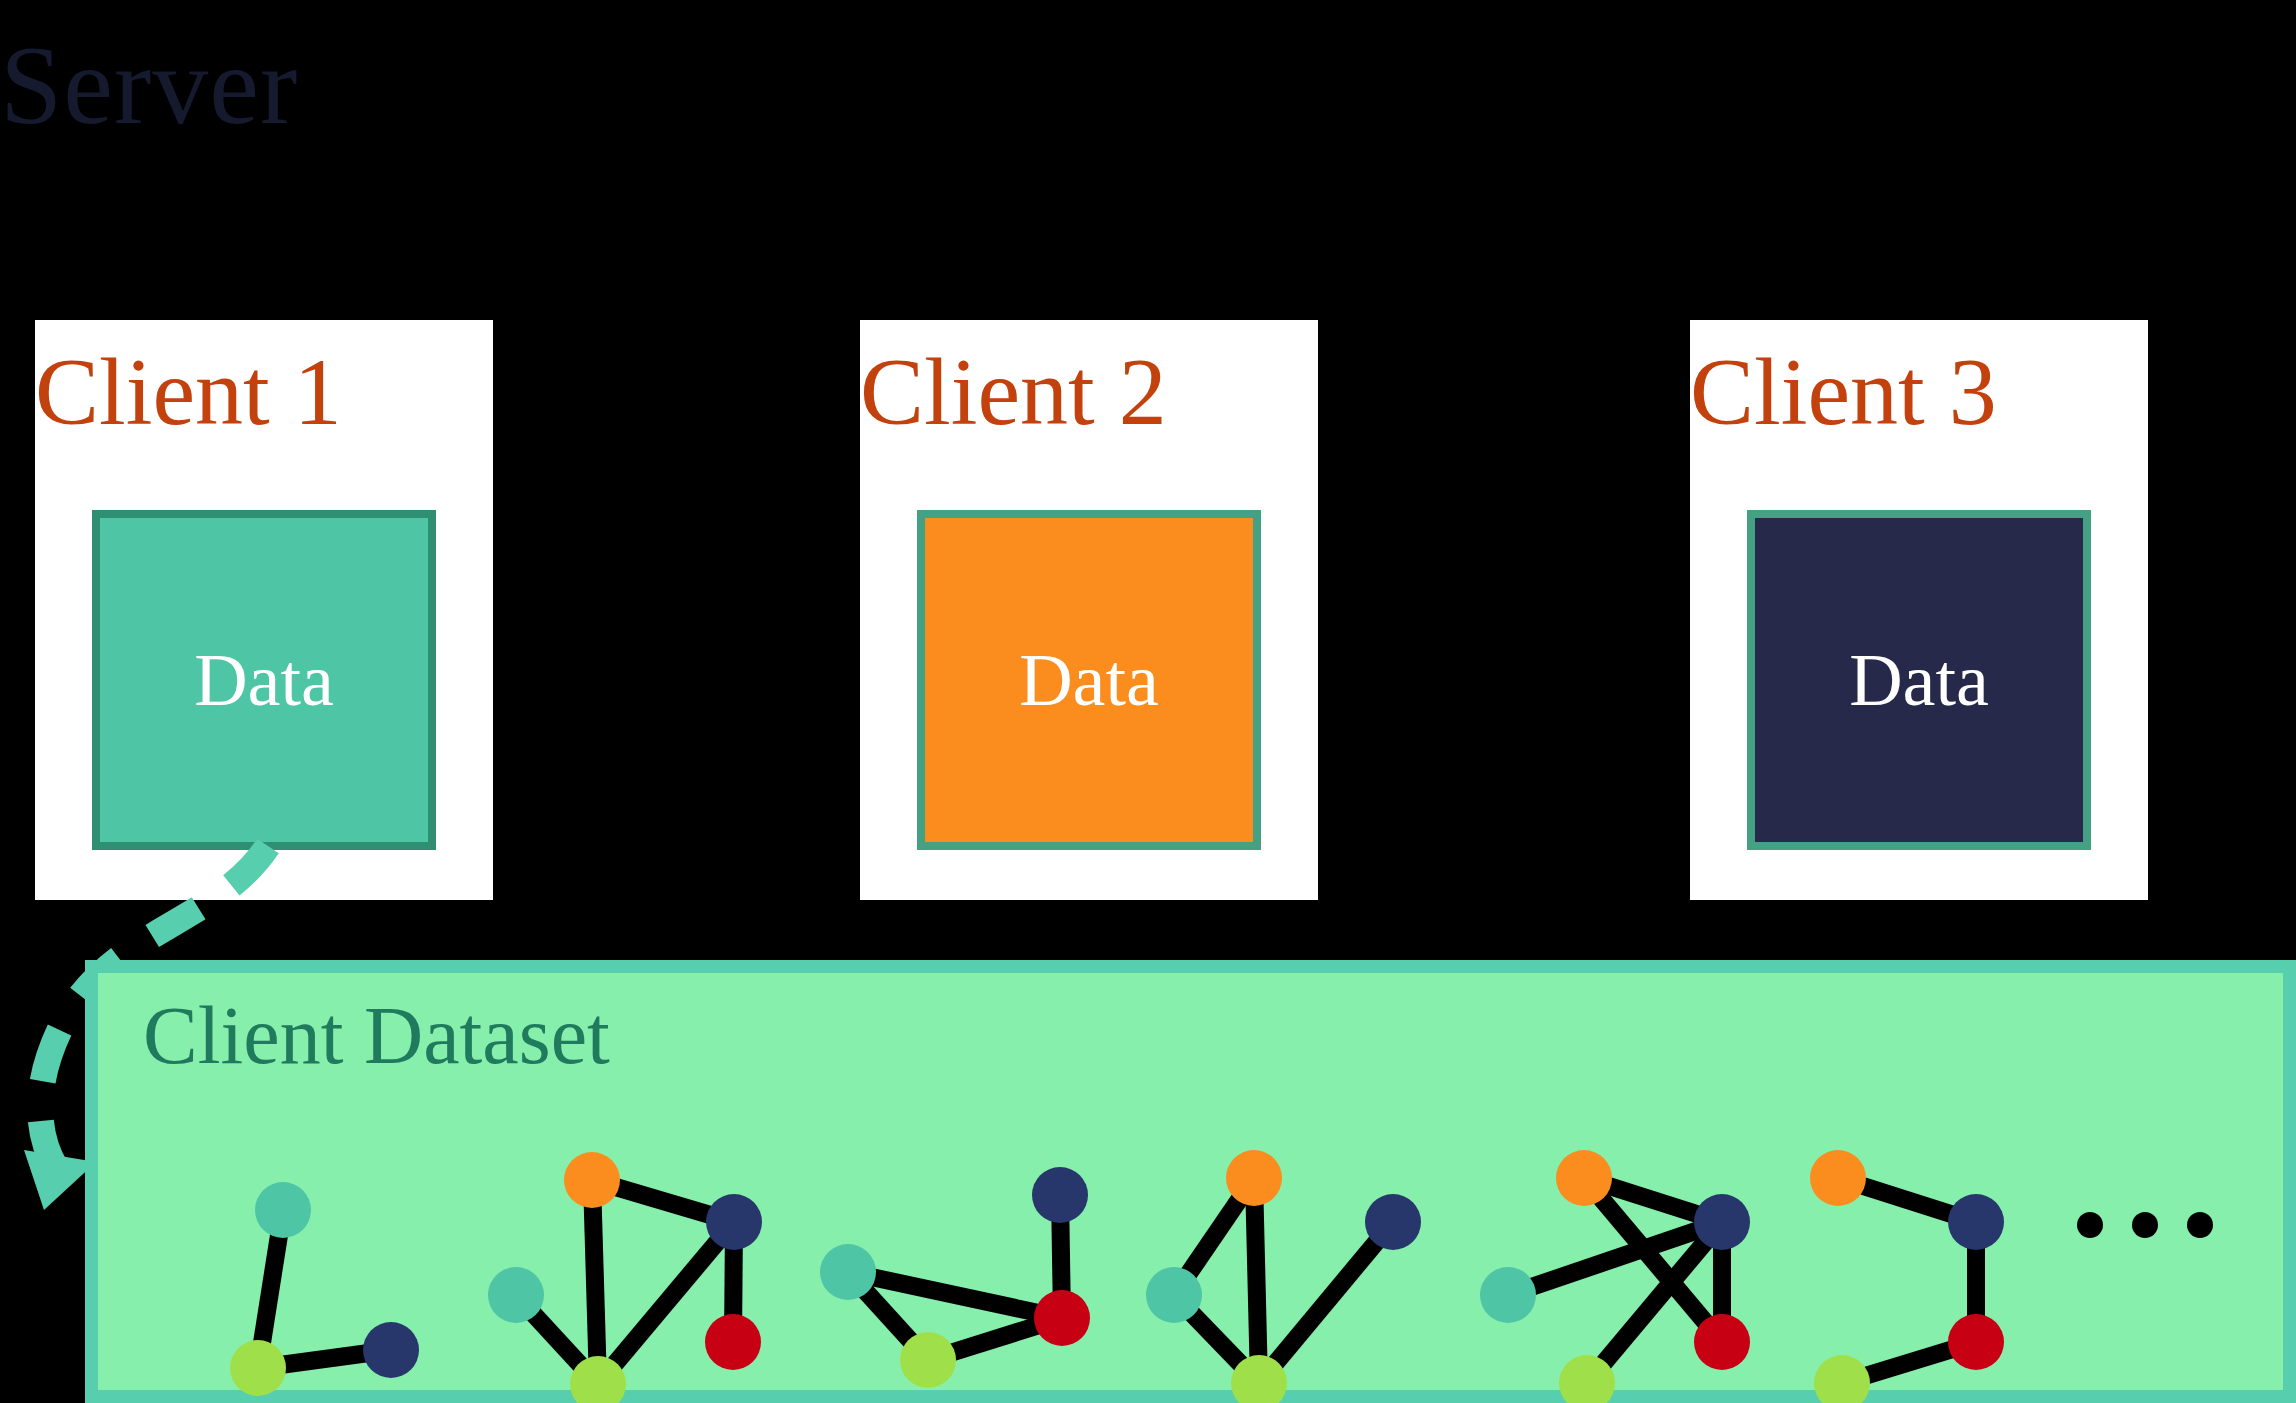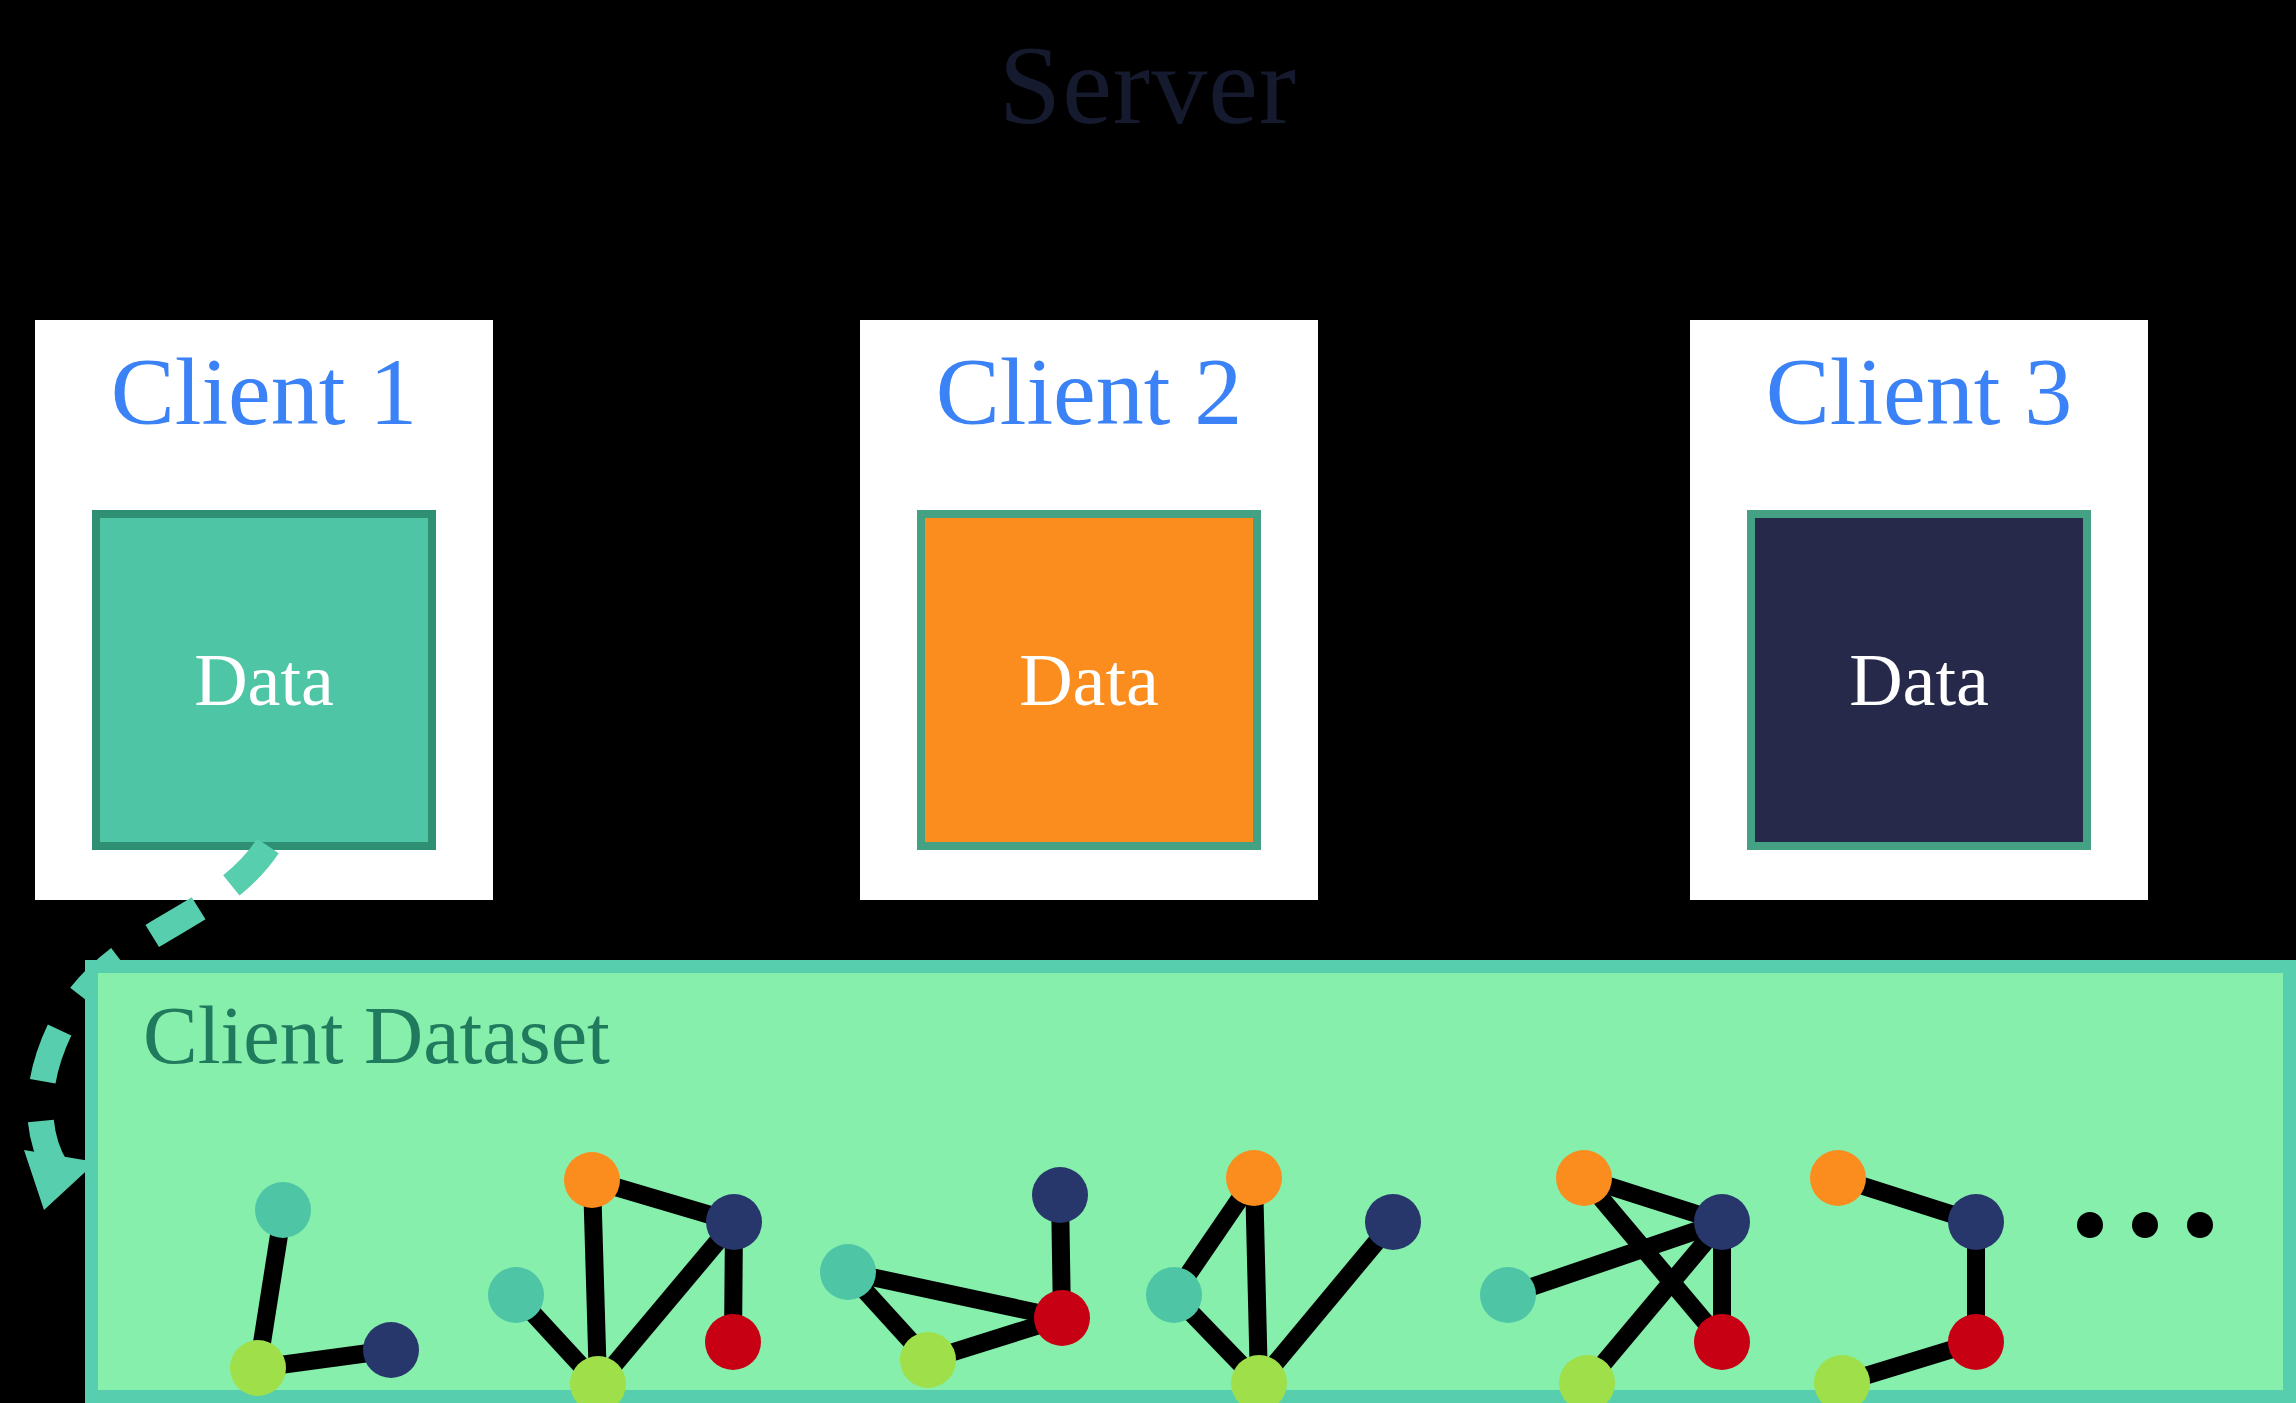--- a/index.html
+++ b/index.html
@@ -14,21 +14,21 @@
     overflow: hidden;
     font-family: "Liberation Serif", "DejaVu Serif", serif;
   }
 
   
   #server-title {
     position: absolute;
     left: 0;
     top: 24px;
     width: 2296px;
-    text-align: center;
+    text-align: left;
     font-size: 112px;
     line-height: 1.1;
     color: #151a2e;
     letter-spacing: 1px;
     user-select: none;
   }
 
   
   .client-card {
     position: absolute;
@@ -40,24 +40,23 @@
   }
   #client-card-0 { left: 35px; }
   #client-card-1 { left: 860px; }
   #client-card-2 { left: 1690px; padding-left: 38px; }
 
   .client-card-title {
     position: absolute;
     left: 0;
     top: 22px;
     width: 100%;
-    text-align: center;
     font-size: 96px;
     line-height: 1.05;
-    color: #3b82f6;
+    color: #c2410c;
     white-space: nowrap;
   }
 
   .client-data-box {
     position: absolute;
     left: 50%;
     transform: translateX(-50%);
     top: 190px;
     width: 344px;
     height: 340px;

